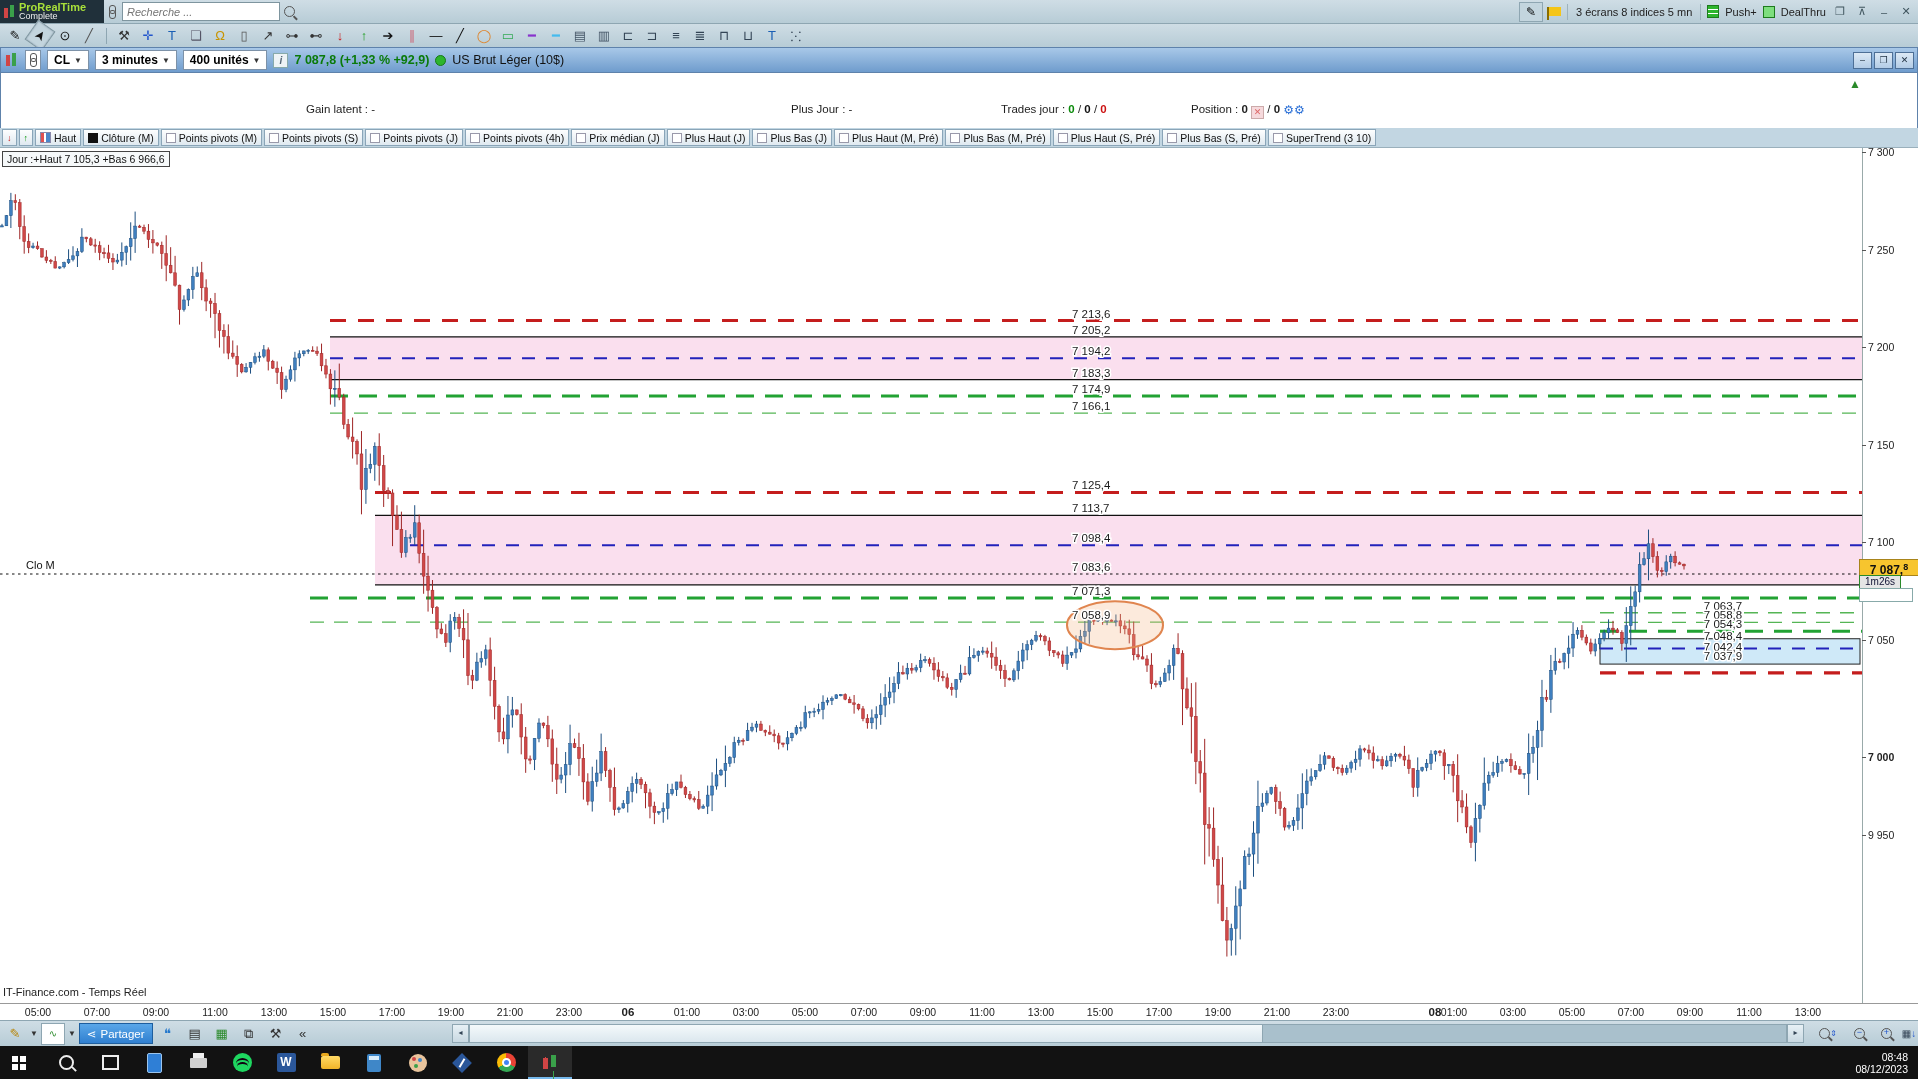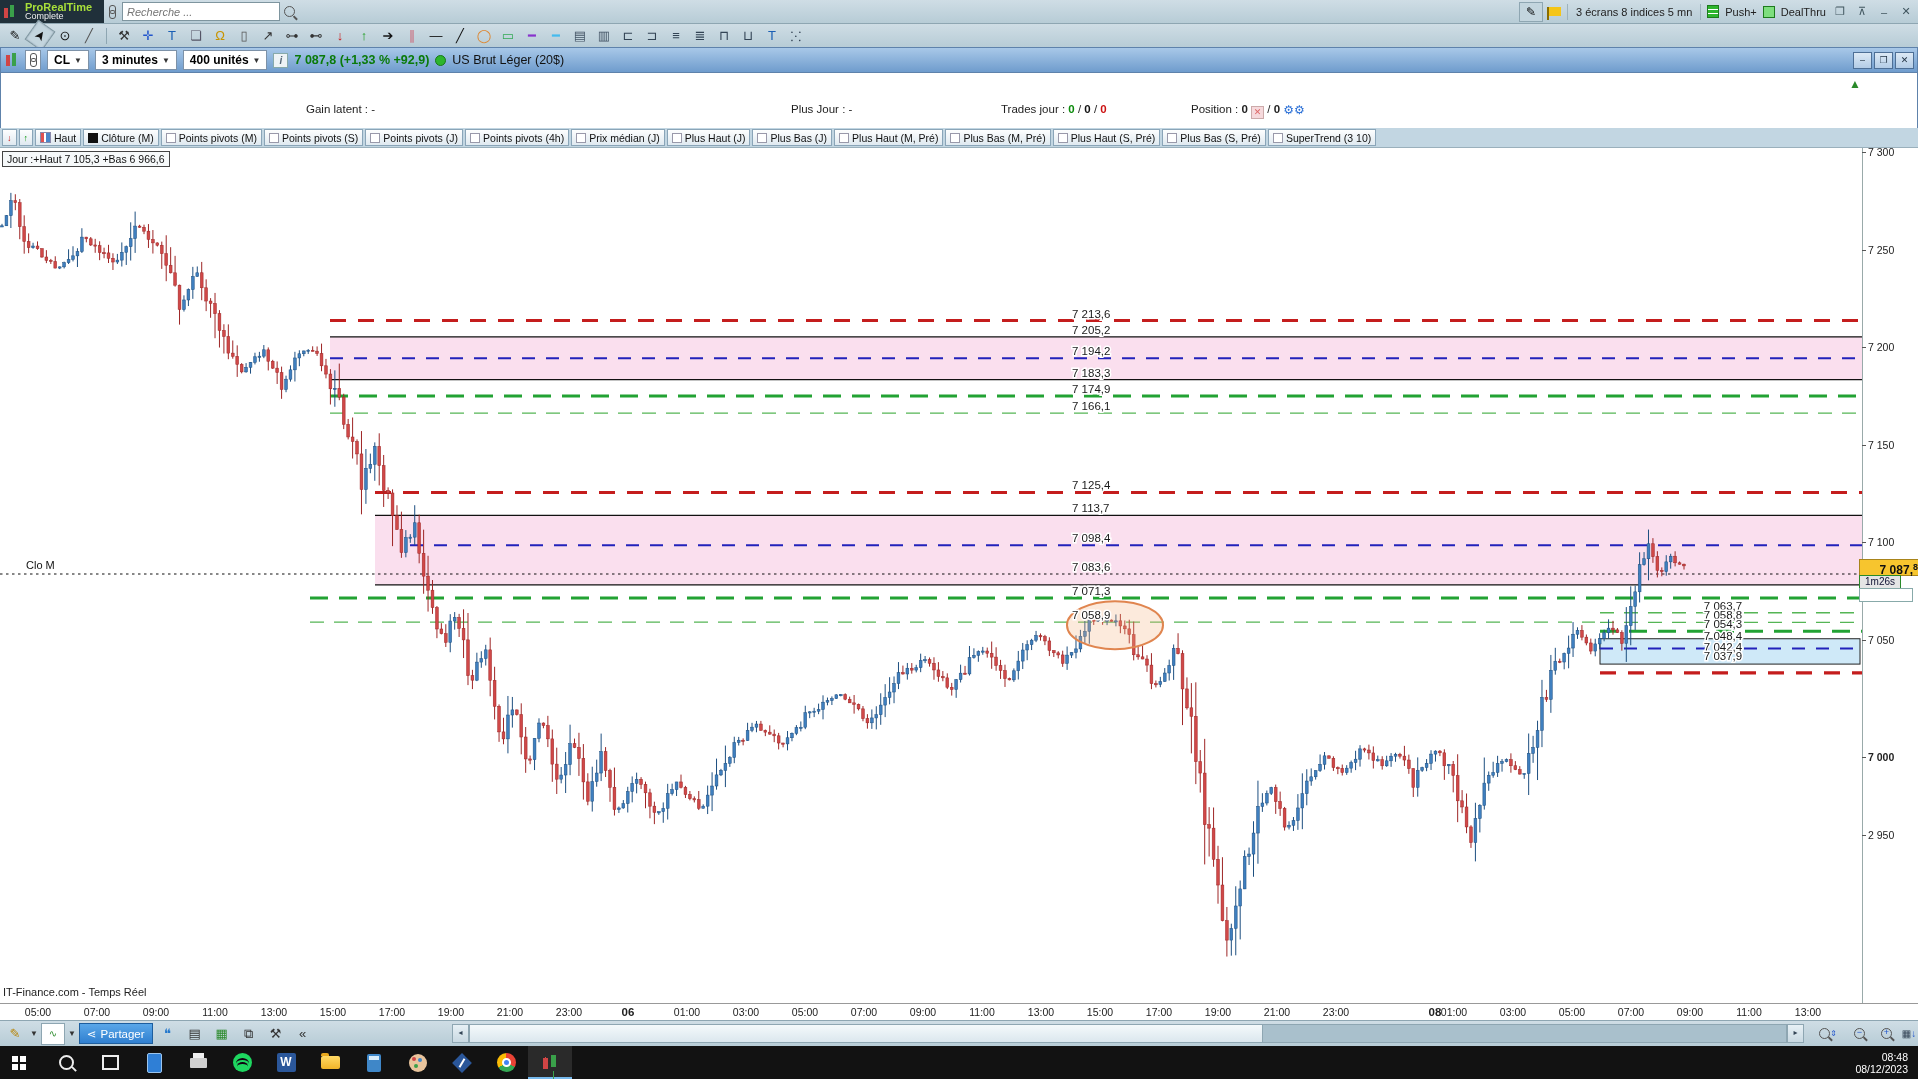--- a/index.html
+++ b/index.html
@@ -1,20 +1,20 @@
 <!DOCTYPE html>
 <html><head>
 <meta charset="utf-8">
 <style>
   html,body{margin:0;padding:0;background:#9fb2bc;font-family:"Liberation Sans",sans-serif;}
   #root{position:relative;width:1918px;height:1079px;background:#fff;overflow:hidden;font-family:"Liberation Sans",sans-serif;}
   .abs{position:absolute;}
   
   #menubar{left:0;top:0;width:1918px;height:23px;background:linear-gradient(#cfdde5,#b7ccd6);border-bottom:1px solid #8ea6b2;display:flex;align-items:center;}
-  #logo{width:96px;height:23px;background:#20303a;color:#fff;display:flex;align-items:center;padding:0 4px;gap:9px;}
+  #logo{width:96px;height:23px;background:#20303a;color:#fff;display:flex;align-items:center;padding:0 4px;gap:3px;}
   .logo-candles{width:12px;height:16px;position:relative;}
   .lc{position:absolute;width:4px;}
   #logo-text1{color:#a8e03a;font-weight:bold;font-size:11px;line-height:10px;}
   #logo-text2{color:#eee;font-size:9px;line-height:9px;}
   #search-wrap{display:flex;align-items:center;margin-left:6px;gap:4px;}
   #search-input{width:148px;height:15px;font-size:11px;font-style:italic;border:1px solid #7e959f;padding:1px 4px;background:#fff;color:#444;}
   .mag{display:inline-block;width:9px;height:9px;border:1.5px solid #555;border-radius:50%;position:relative;}
   .mag::after{content:"";position:absolute;width:5px;height:1.5px;background:#555;transform:rotate(45deg);right:-4px;bottom:-2px;}
   #menu-right{margin-left:auto;display:flex;align-items:center;gap:6px;padding-right:4px;}
   .mr-btn{width:22px;height:18px;border:1px solid #8ea6b2;background:linear-gradient(#e7f0f5,#c9d9e2);display:flex;align-items:center;justify-content:center;font-size:12px;}
@@ -69,21 +69,21 @@
   .ind-prix{display:inline-block;width:9px;height:9px;background:linear-gradient(90deg,#e05050 0 3px,#fff 3px 5px,#4a86c8 5px 9px);border:1px solid #88a;}
   
   #chart{left:0;top:148px;width:1862px;height:855px;background:#fff;}
   #legendbox{position:absolute;left:2px;top:3px;border:1px solid #444;background:rgba(245,248,250,.92);font-size:10.5px;padding:1px 4px;color:#111;}
   #footer-src{position:absolute;left:3px;bottom:5px;font-size:11px;color:#222;background:rgba(255,255,255,.8);}
   
   #paxis{left:1862px;top:148px;width:56px;height:855px;background:#fff;border-left:1px solid #9aa;}
   .ptick{position:absolute;left:5px;font-size:10.5px;color:#222;}
   .ptick::before{content:"";position:absolute;left:-6px;top:6px;width:4px;height:1px;background:#555;}
   .ptick.bold{font-weight:bold;}
-  #cur-badge{position:absolute;left:-4px;width:58px;height:15px;background:#f7c52e;border:1px solid #a8841a;font-size:12px;font-weight:bold;color:#111;text-align:right;line-height:14px;}
+  #cur-badge{position:absolute;left:-4px;width:58px;height:15px;background:#f7c52e;border:1px solid #a8841a;font-size:12px;font-weight:bold;color:#111;text-align:center;line-height:14px;}
   #cur-timer{position:absolute;left:-4px;width:40px;height:12px;background:#e5e5e5;border:1px solid #2a8a2a;font-size:10px;text-align:center;line-height:12px;color:#113;}
   #cur-ghost{position:absolute;left:-4px;width:52px;height:12px;background:#fff;border:1px solid #8aa;}
   
   #taxis{left:0;top:1003px;width:1918px;height:17px;background:#fff;border-top:1px solid #999;}
   .ttick{position:absolute;top:2px;font-size:10.5px;color:#222;transform:translateX(-50%);}
   .ttick.bold{font-weight:bold;font-size:11.5px;}
   
   #bottombar{left:0;top:1020px;width:1918px;height:26px;background:linear-gradient(#cfdde5,#b7ccd6);border-top:1px solid #8ea6b2;display:flex;align-items:center;gap:3px;padding-left:3px;box-sizing:border-box;}
   .bb-ic{width:22px;height:20px;border:1px solid transparent;display:flex;align-items:center;justify-content:center;font-size:13px;color:#333;}
   #share-btn{height:19px;background:linear-gradient(#5aa7e8,#2f7fd0);border:1px solid #1d5e9e;color:#fff;font-size:11.5px;display:flex;align-items:center;gap:4px;padding:0 7px;}
@@ -213,21 +213,21 @@
         <span>3 minutes</span>
         <span class="caret">▼</span>
       </span>
     <span class="wh-box">
         <span>400 unités</span>
         <span class="caret">▼</span>
       </span>
     <span class="info-box">i</span>
     <span id="quote-text">7 087,8 (+1,33 % +92,9)</span>
     <span class="green-dot"></span>
-    <span id="instr-text">US Brut Léger (20$)</span>
+    <span id="instr-text">US Brut Léger (10$)</span>
     <span style="margin-left:auto;display:flex;gap:2px;padding-right:3px;">
       <span class="whctl">–</span>
       <span class="whctl">❐</span>
       <span class="whctl">✕</span>
     </span>
   </div>
 
   <div id="statsrow" class="abs">
     <span class="stat" style="left:305px;">Gain latent :  -</span>
     <span class="stat" style="left:790px;">Plus Jour :  -</span>
@@ -1169,21 +1169,21 @@
     <div id="cur-badge" style="top: 410.81px;"><span>7 087,</span><span class="sup" style="font-size:9px;vertical-align:4px;">8</span></div>
     <div id="cur-timer" style="top: 426.81px;">1m26s</div>
     <div id="cur-ghost" style="top: 439.81px;"></div>
   <span class="ptick" style="top: -1.98px;">7 300</span>
       <span class="ptick" style="top: 95.52px;">7 250</span>
       <span class="ptick" style="top: 193.02px;">7 200</span>
       <span class="ptick" style="top: 290.52px;">7 150</span>
       <span class="ptick" style="top: 388.02px;">7 100</span>
       <span class="ptick" style="top: 485.52px;">7 050</span>
       <span class="ptick bold" style="top: 583.02px; margin-top: 20px;">7 000</span>
-      <span class="ptick" style="top: 680.52px;">2 950</span>
+      <span class="ptick" style="top: 680.52px;">9 950</span>
     </div>
 
   <div id="taxis" class="abs">
       <span class="ttick" style="left: 38px;">05:00</span>
       <span class="ttick" style="left: 97px;">07:00</span>
       <span class="ttick" style="left: 156px;">09:00</span>
       <span class="ttick" style="left: 215px;">11:00</span>
       <span class="ttick" style="left: 274px;">13:00</span>
       <span class="ttick" style="left: 333px;">15:00</span>
       <span class="ttick" style="left: 392px;">17:00</span>

